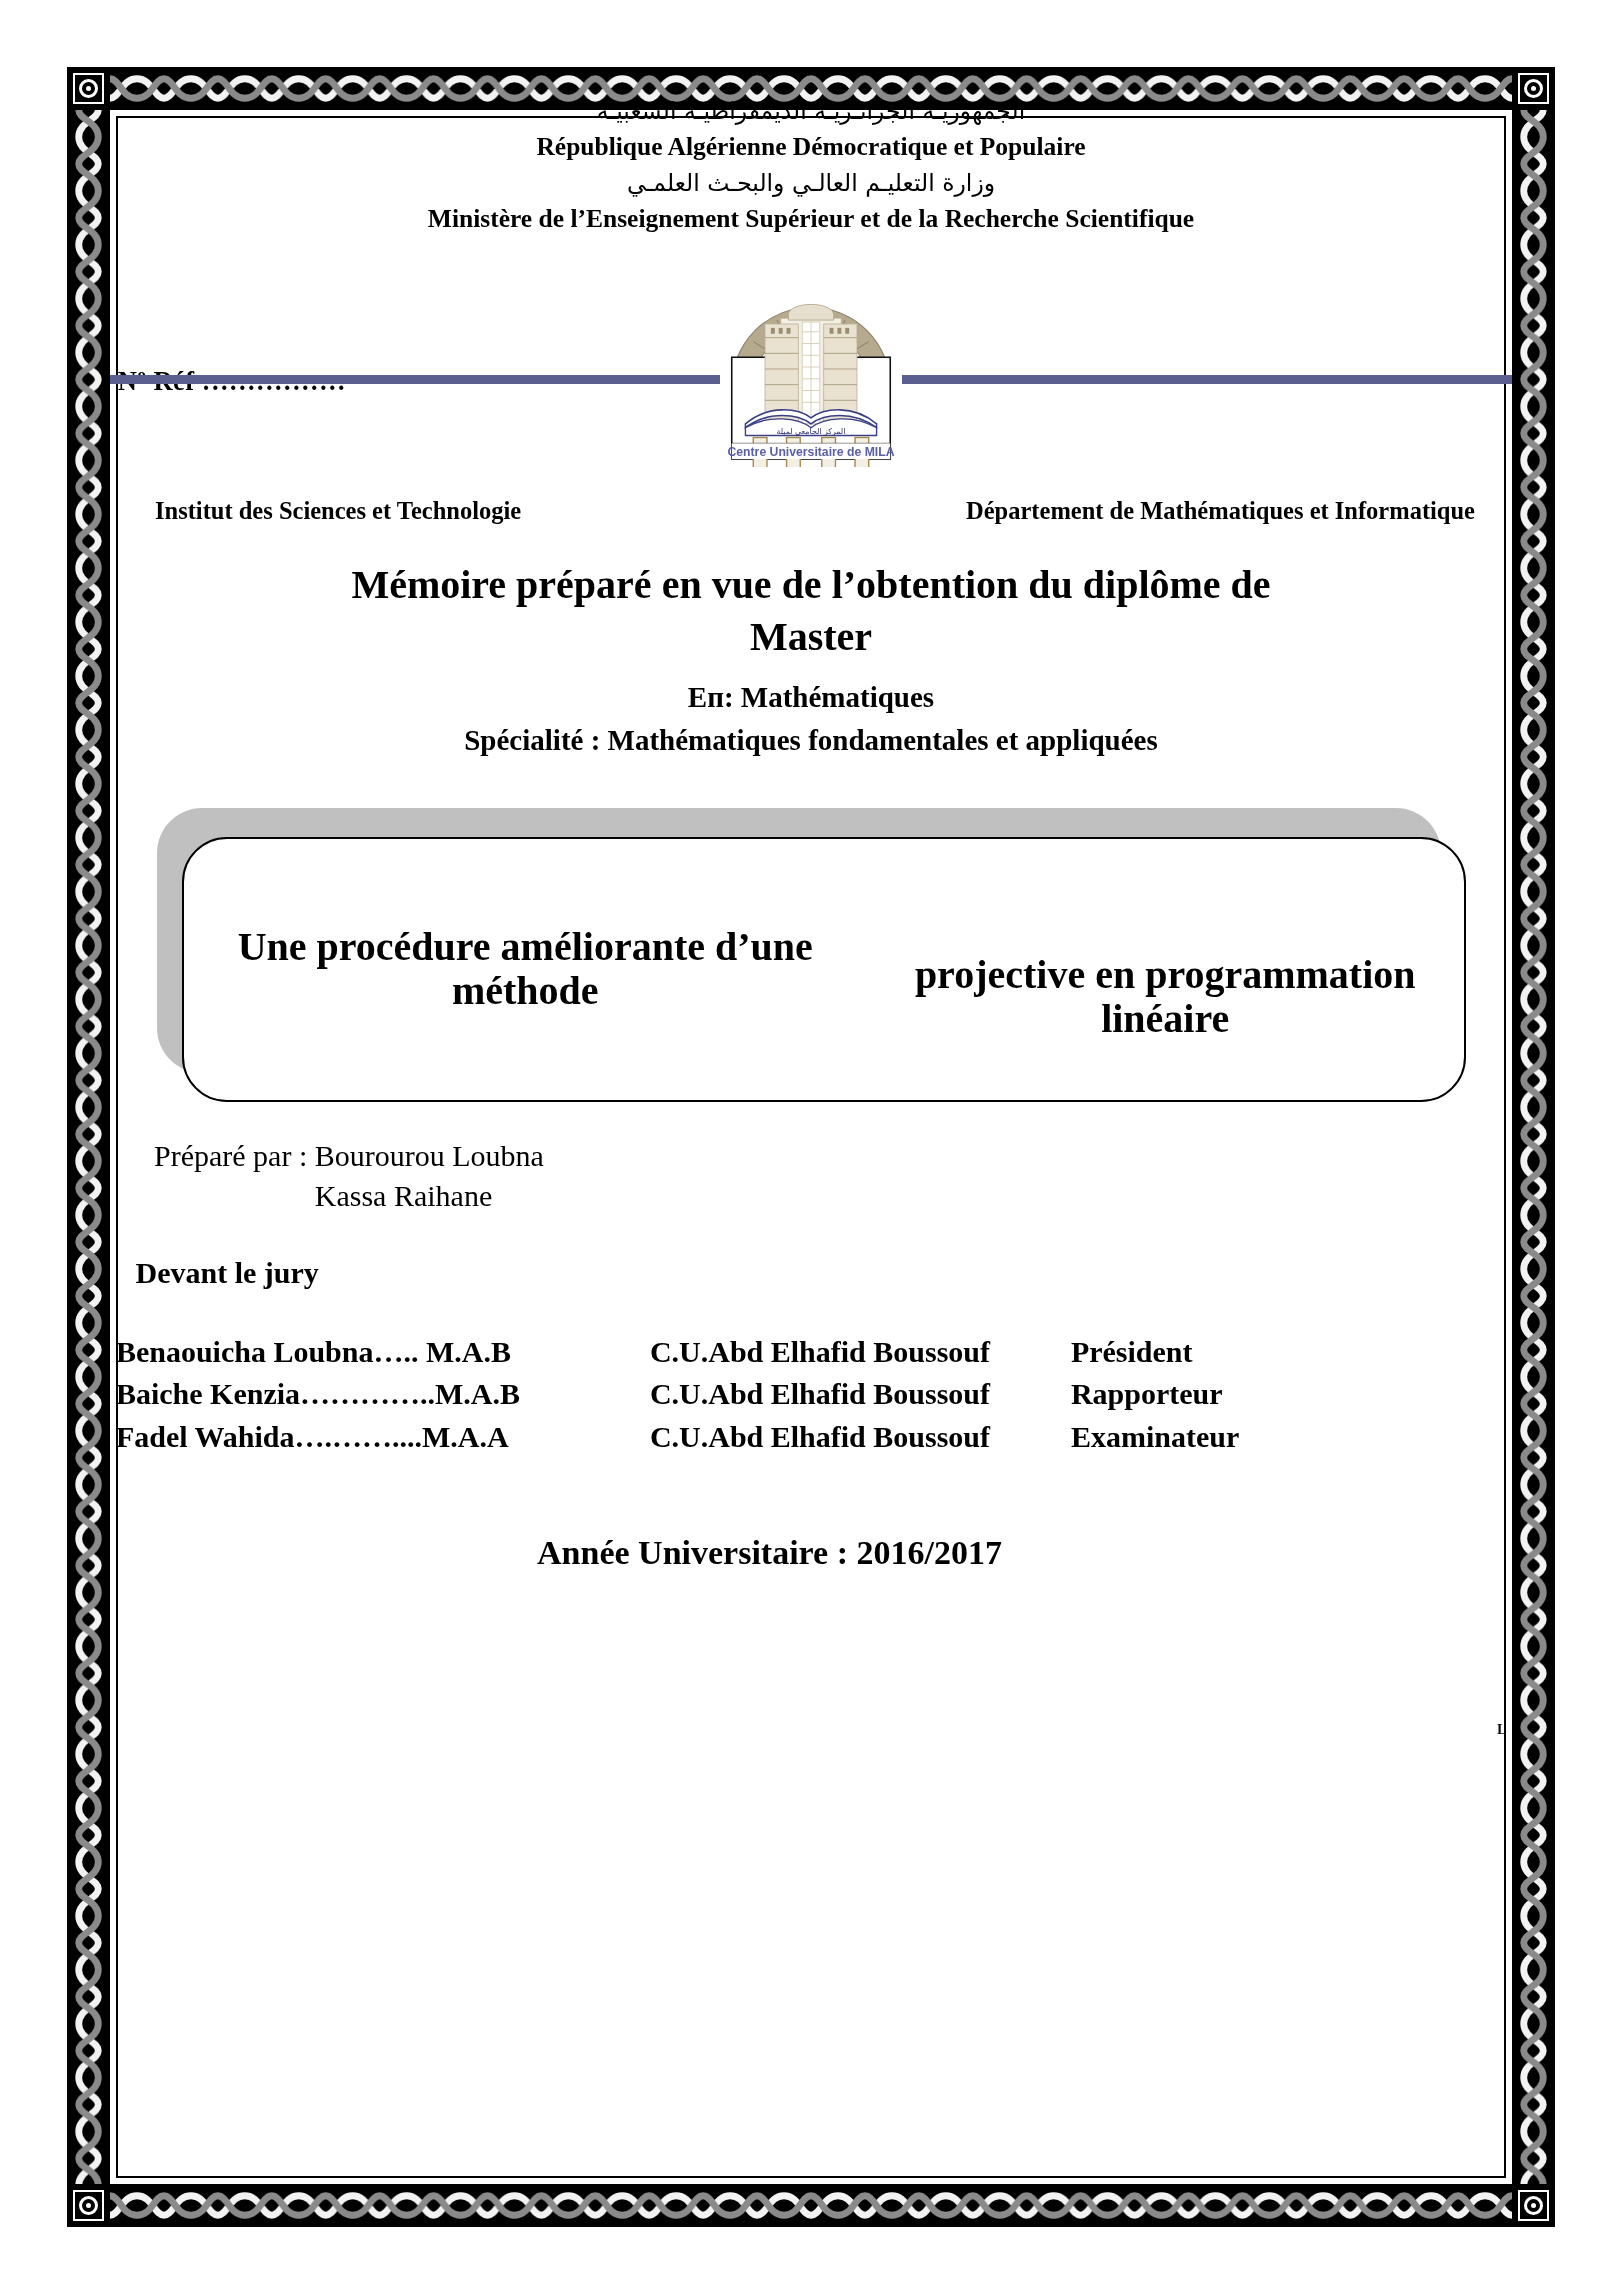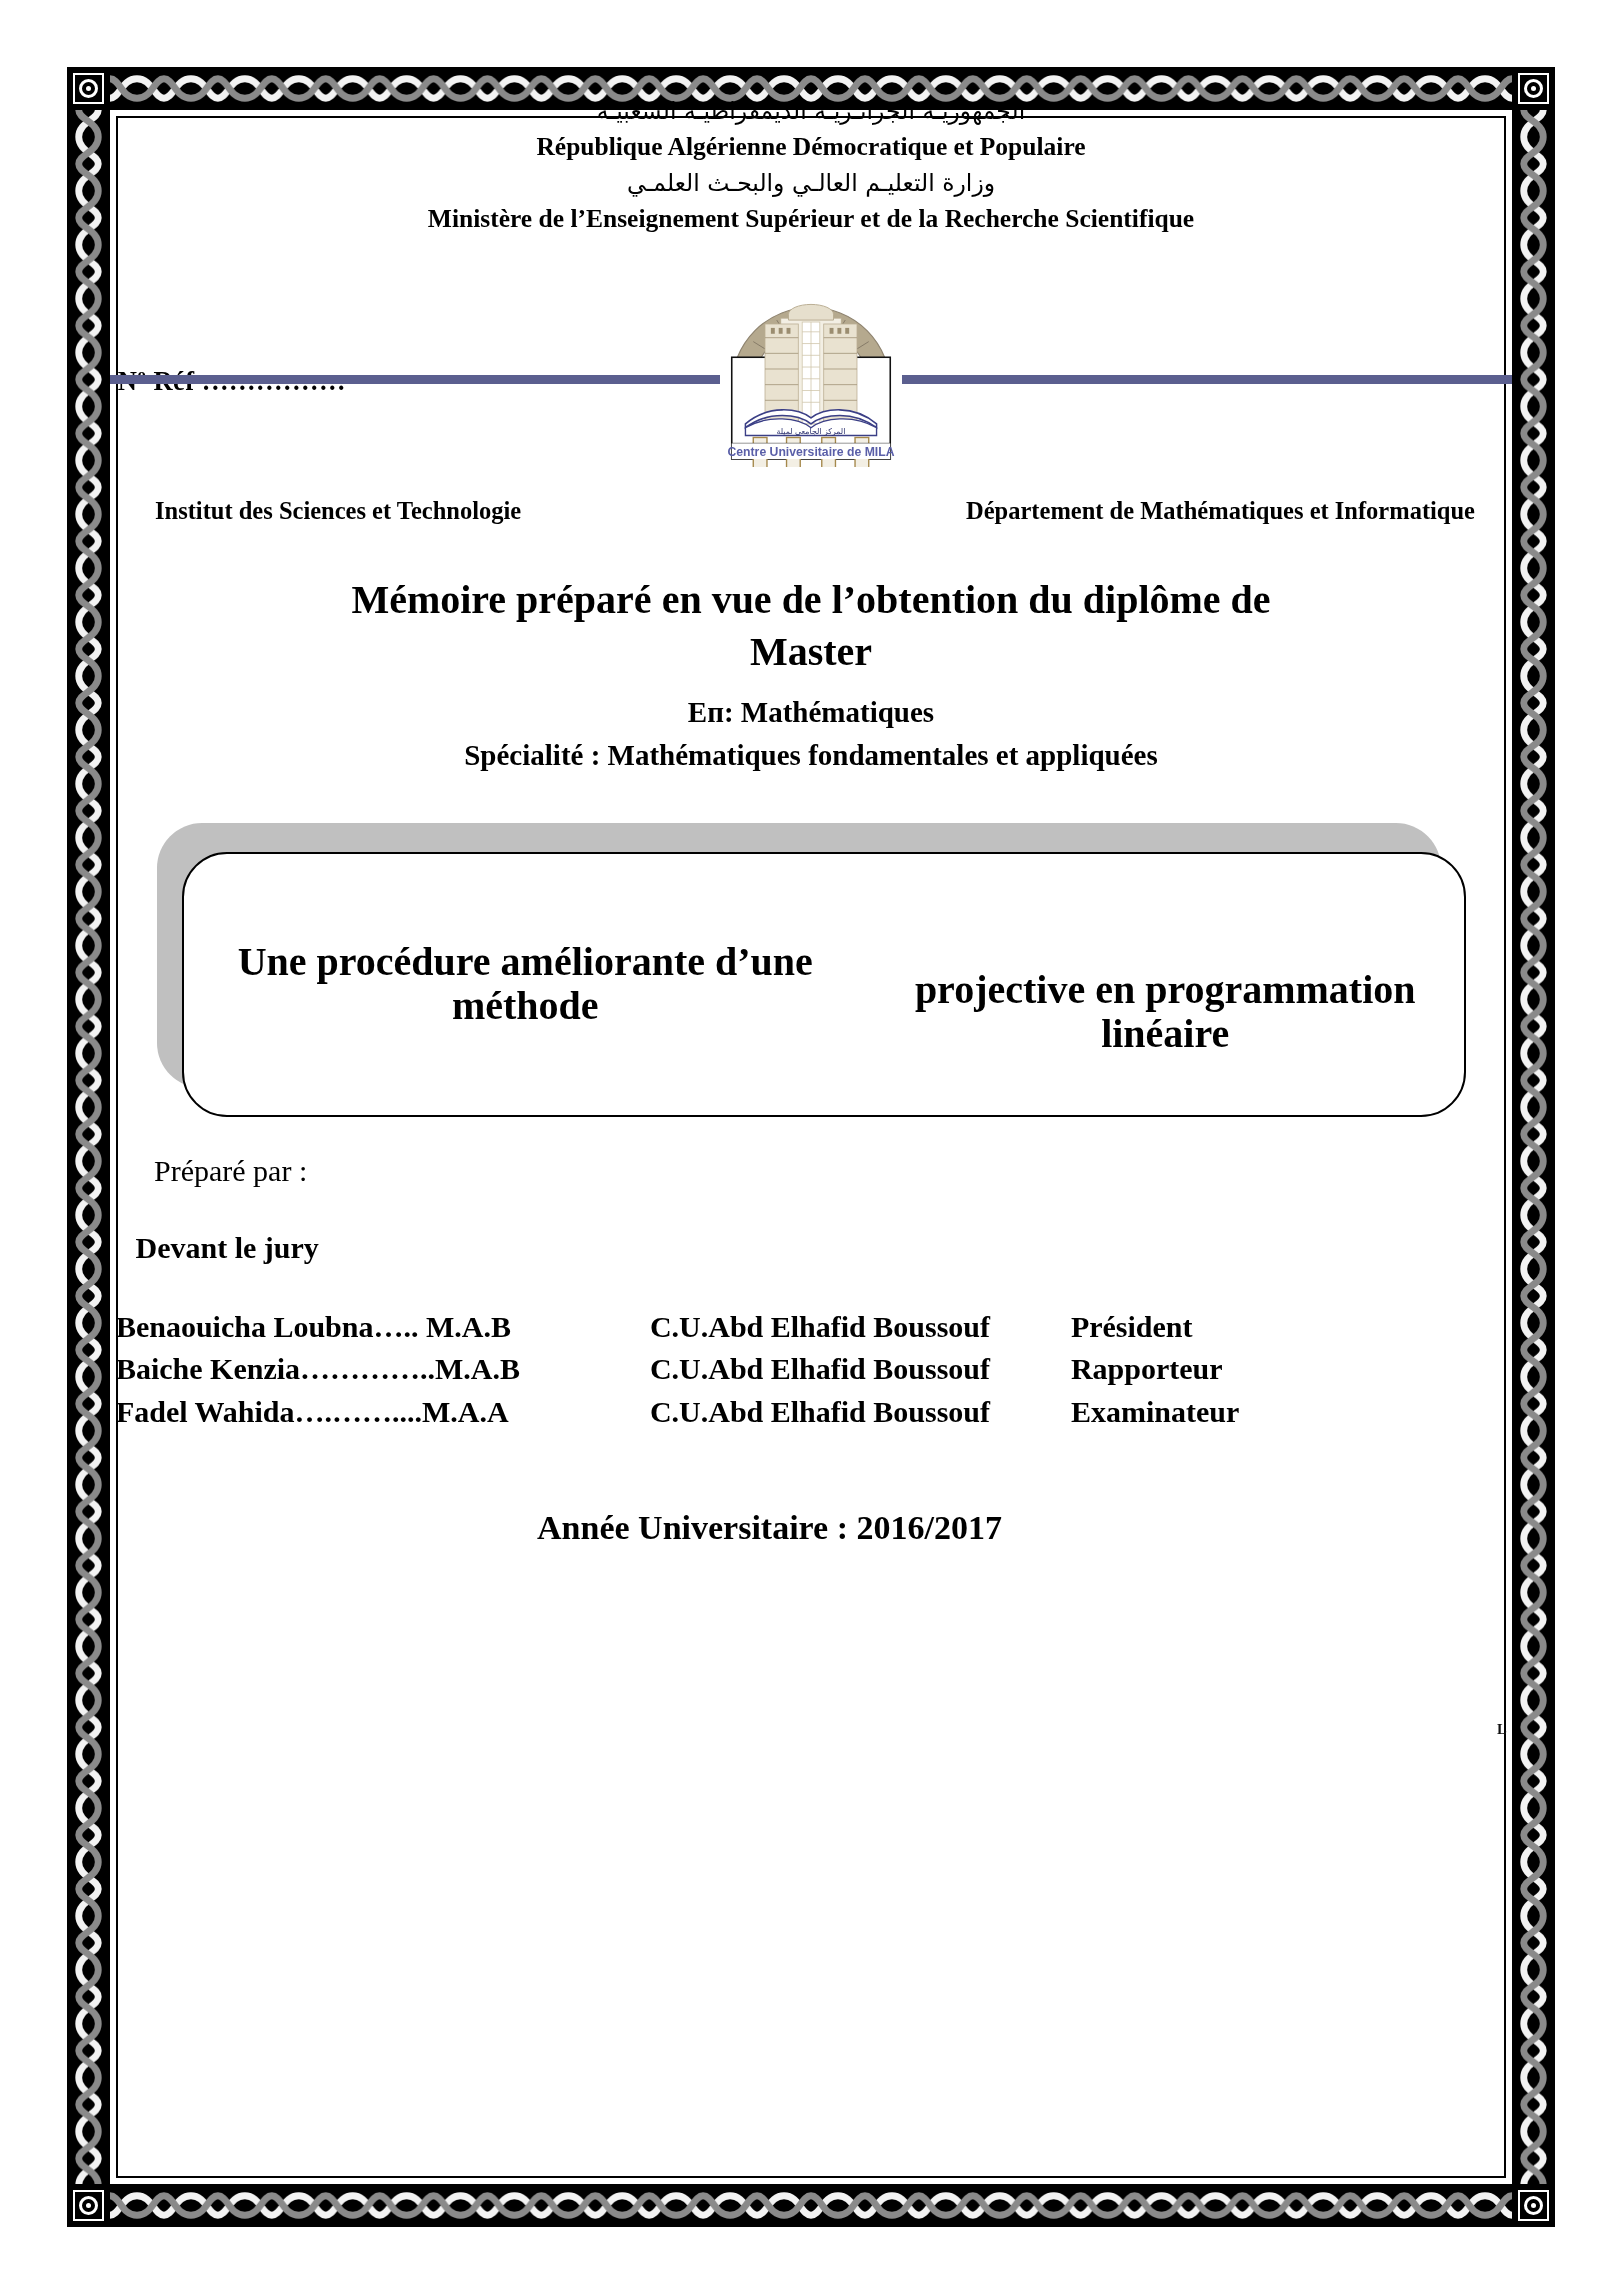--- a/index.html
+++ b/index.html
@@ -157,21 +157,21 @@
     padding: 0 37px 0 45px;
     font-weight: bold;
     font-size: 24.5px;
   }
 
   .memoire {
     text-align: center;
     font-weight: bold;
     font-size: 40px;
     line-height: 1.3;
-    margin-top: 49px;
+    margin-top: 34px;
     padding: 0 9.8px;
   }
 
   .en-line {
     text-align: center;
     font-weight: bold;
     font-size: 29px;
     margin-top: 17.6px;
   }
   .spec-line {
@@ -455,20 +455,24 @@
     <div class="title-wrap">
       <div class="title-shadow"></div>
       <div class="title-box">
         <div class="tl">Une procédure  améliorante d’une méthode</div>
         <div class="tl second">projective en programmation linéaire</div>
       </div>
     </div>
 
     <div class="prep">
       <span>Préparé par :</span>
+      <span class="names">
+        <div class="n1">Bourourou Loubna</div>
+        <div class="n2">Kassa Raihane</div>
+      </span>
     </div>
 
     <div class="jury-lbl">Devant le jury</div>
 
     <div class="jury">
       <div class="jrow">
         <span class="c-name">Benaouicha  Loubna….. M.A.B</span>
         <span class="c-aff">C.U.Abd Elhafid Boussouf</span>
         <span class="c-role">Président</span>
       </div>

